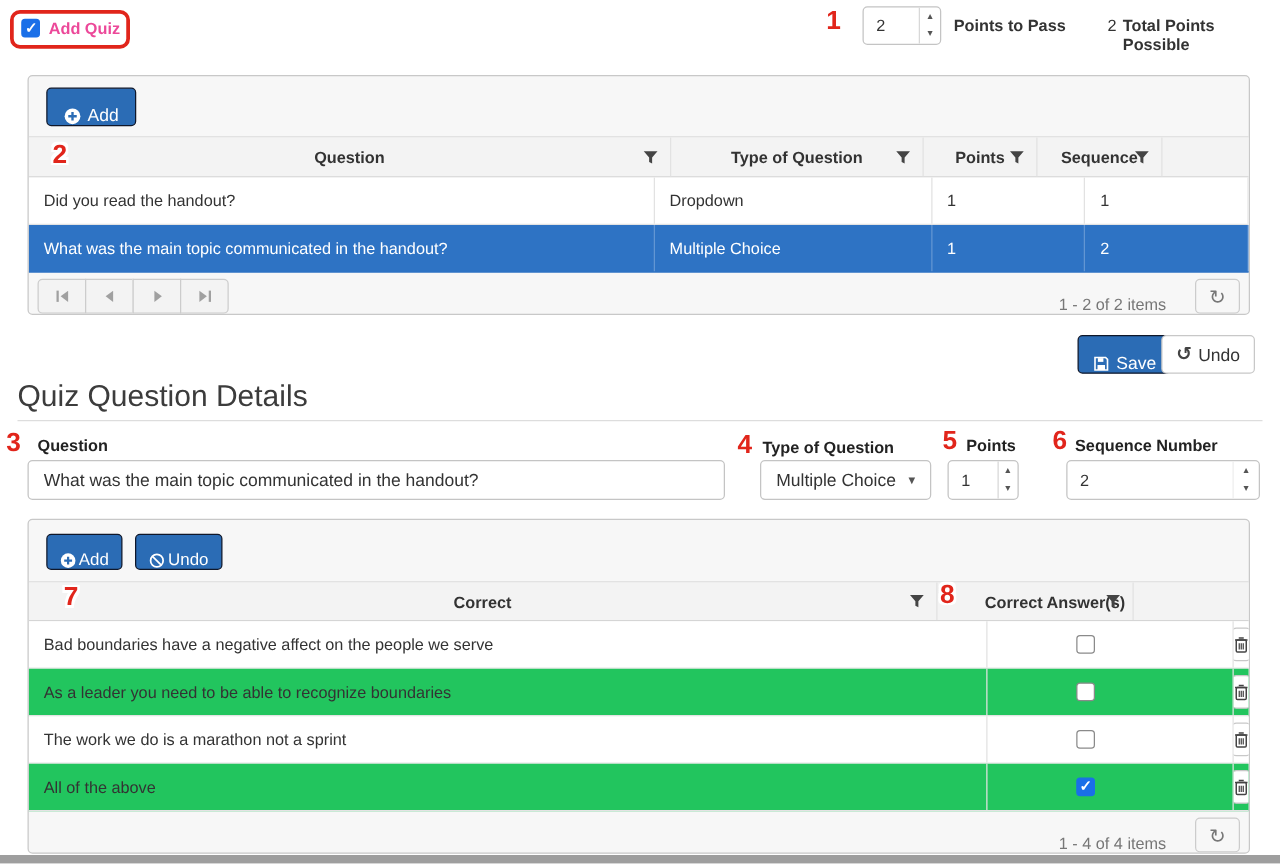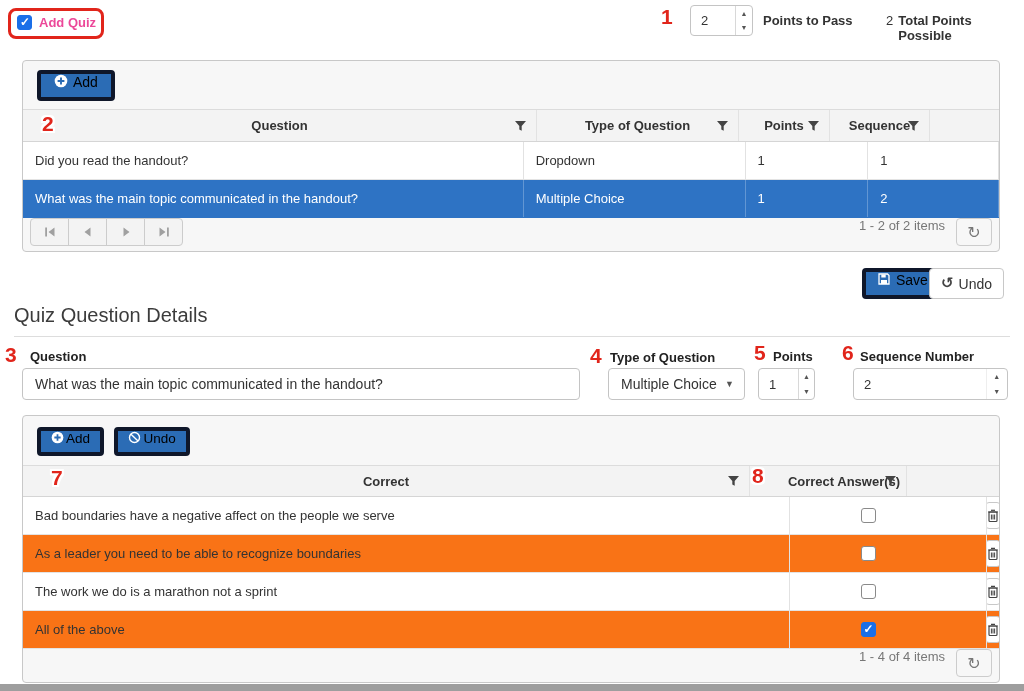--- a/index.html
+++ b/index.html
@@ -56,22 +56,22 @@
   .grid {
     position: absolute; left: 22px; width: 978px; background: #f7f7f7;
     border: 1px solid #c8c8c8; border-radius: 4px; overflow: hidden;
   }
   .grid1 { top: 60px; height: 192px; }
   .grid2 { top: 415px; height: 268px; }
   .gtoolbar { border-bottom: 1px solid #dcdcdc; }
   .grid1 .gtoolbar { height: 49px; padding: 9px 0 0 14px; }
   .grid2 .gtoolbar { height: 50px; padding: 11px 0 0 14px; }
   .btn-blue {
-    display: inline-flex; align-items: flex-start; justify-content: center; gap: 5px;
-    background: #2b6cb5; border: 4px solid #0f172a; color: #000000; border-radius: 4px;
+    display: inline-flex; align-items: flex-end; justify-content: center; gap: 5px;
+    background: #2b6cb5; border: 1px solid #0f172a; color: #ffffff; border-radius: 4px;
     font-size: 14px; font-family: inherit; cursor: pointer;
   }
   .btn-white {
     display: inline-flex; align-items: center; justify-content: center; gap: 5px;
     background: #fff; border: 1px solid #c8c8c8; color: #333; border-radius: 4px;
     font-size: 14px; font-family: inherit; cursor: pointer;
   }
   .grid1 .btn-add { height: 31px; padding: 0 13px; }
   .grid2 .btn-sm { height: 29px; padding: 0 10px; font-size: 13.5px; margin-right: 6px; gap: 2px; }
   .ghead {
@@ -79,55 +79,55 @@
     border-bottom: 1px solid #d5d5d5; font-size: 13px; font-weight: bold; color: #333;
   }
   .grid1 .ghead { height: 32px; }
   .grid2 .ghead { height: 31px; }
   .hcell { position: relative; text-align: center; height: 100%; display: flex; align-items: center; justify-content: center; }
   .hcell + .hcell, .cell + .cell { border-left: 1px solid #e2e2e2; }
   .funnel { position: absolute; right: 9px; top: 50%; transform: translateY(-50%); cursor: pointer; display: inline-flex; }
   .grow { display: flex; align-items: center; background: #fff; border-bottom: 1px solid #e3e3e3; font-size: 13px; gap: 40px; }
   .grid1 .grow { height: 38px; }
   .grid2 .grow { height: 38px; }
-  .grid2 .grow.alt { background: #f97316; }
+  .grid2 .grow.alt { background: #22c55e; }
   .grow.selected { background: #2e73c4; color: #fff; border-bottom-color: #2e73c4; }
   .grow.selected .cell + .cell { border-left-color: rgba(255,255,255,0.25); }
   .cell { height: 100%; display: flex; align-items: center; padding-left: 12px; overflow: hidden; white-space: nowrap; }
   .cell.center { justify-content: center; padding-left: 0; }
   
   .g1-c1 { width: 513px; } .g1-c2 { width: 202px; } .g1-c3 { width: 91px; }
   .g1-c4 { width: 100px; } .g1-c5 { width: 70px; flex: 1; }
   
   .g2-c1 { width: 726px; } .g2-c2 { width: 157px; padding-left: 32px; } .g2-c3 { width: 93px; flex: 1; }
   .btn-trash {
     width: 55px; height: 28px; background: #fff; border: 1px solid #c8c8c8;
     border-radius: 4px; display: inline-flex; align-items: center; justify-content: center; cursor: pointer;
   }
   .grid2 .btn-trash { width: 46px; height: 27px; }
-  .gpager { display: flex; align-items: flex-start; height: 33px; padding: 0 7px; }
+  .gpager { display: flex; align-items: flex-end; height: 33px; padding: 0 7px; gap: 12px; }
   .pbtn-group { display: flex; }
   .pbtn {
     width: 39px; height: 28px; background: #f3f3f3; border: 1px solid #ccc;
     display: inline-flex; align-items: center; justify-content: center; margin-left: -1px; cursor: default;
   }
   .pbtn:first-child { border-radius: 4px 0 0 4px; margin-left: 0; }
   .pbtn:last-child { border-radius: 0 4px 4px 0; }
   .pstatus { margin-left: auto; color: #777; font-size: 13px; padding-right: 11px; }
   .btn-refresh {
     width: 36px; height: 28px; background: transparent; border: 1px solid #ccc; border-radius: 4px;
     color: #777; font-size: 16px; font-family: "DejaVu Sans", sans-serif;
     display: inline-flex; align-items: center; justify-content: center; cursor: pointer;
   }
   
   .save-btn { position: absolute; left: 862px; top: 268px; height: 31px; padding: 0 11px; font-size: 14px; }
   .undo-btn { position: absolute; left: 929px; top: 268px; height: 31px; padding: 0 11px; font-size: 14px; }
   .undo-glyph { font-family: "DejaVu Sans", sans-serif; font-size: 15px; font-weight: bold; color: #444; line-height: 1; }
   
-  .section-title { position: absolute; left: 14px; top: 304px; font-size: 20px; color: #3c3c3c; font-weight: normal; }
+  .section-title { position: absolute; left: 14px; top: 304px; font-size: 24px; color: #3c3c3c; font-weight: normal; }
   .rule { position: absolute; left: 14px; top: 336px; width: 996px; border-top: 1px solid #ddd; }
   .fld-label { position: absolute; font-size: 13px; font-weight: bold; color: #222; }
   .text-input {
     position: absolute; border: 1px solid #c4c4c4; border-radius: 4px; background: #fff;
     font-size: 14px; font-family: inherit; color: #333; padding-left: 12px; outline: none;
   }
   .select-box {
     position: absolute; border: 1px solid #c4c4c4; border-radius: 4px; background: #fff;
     display: flex; align-items: center; font-size: 14px; color: #333; padding: 0 10px 0 12px; cursor: pointer;
   }

